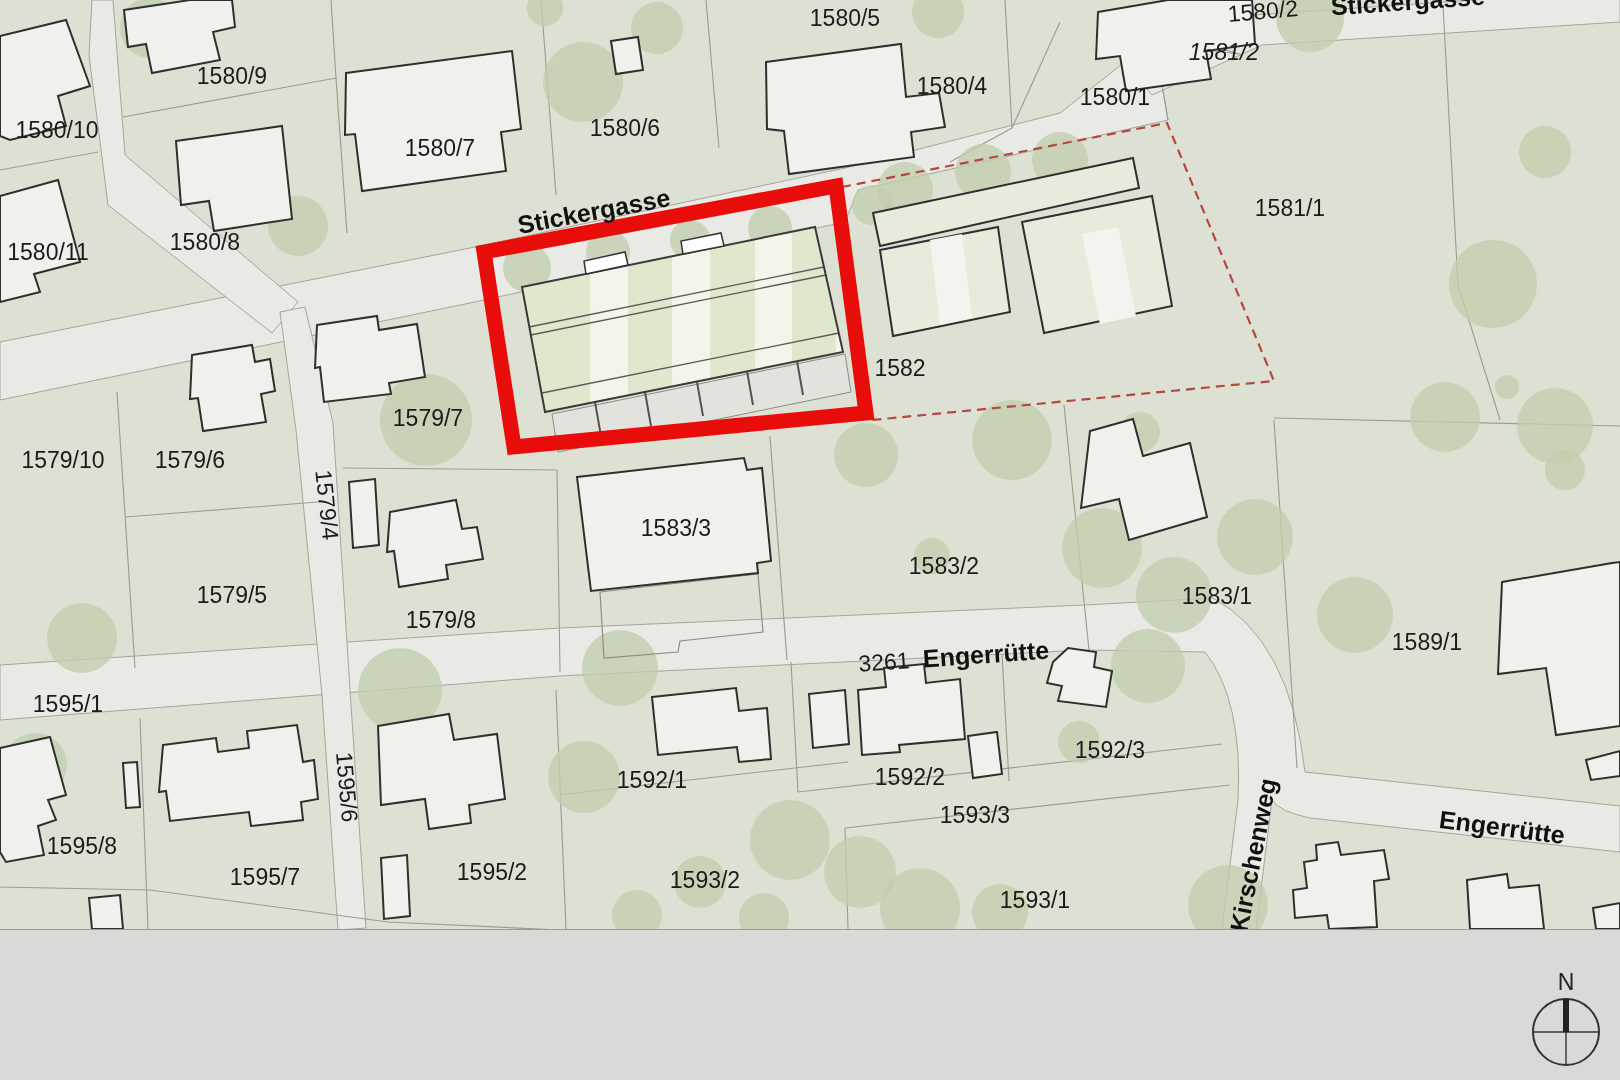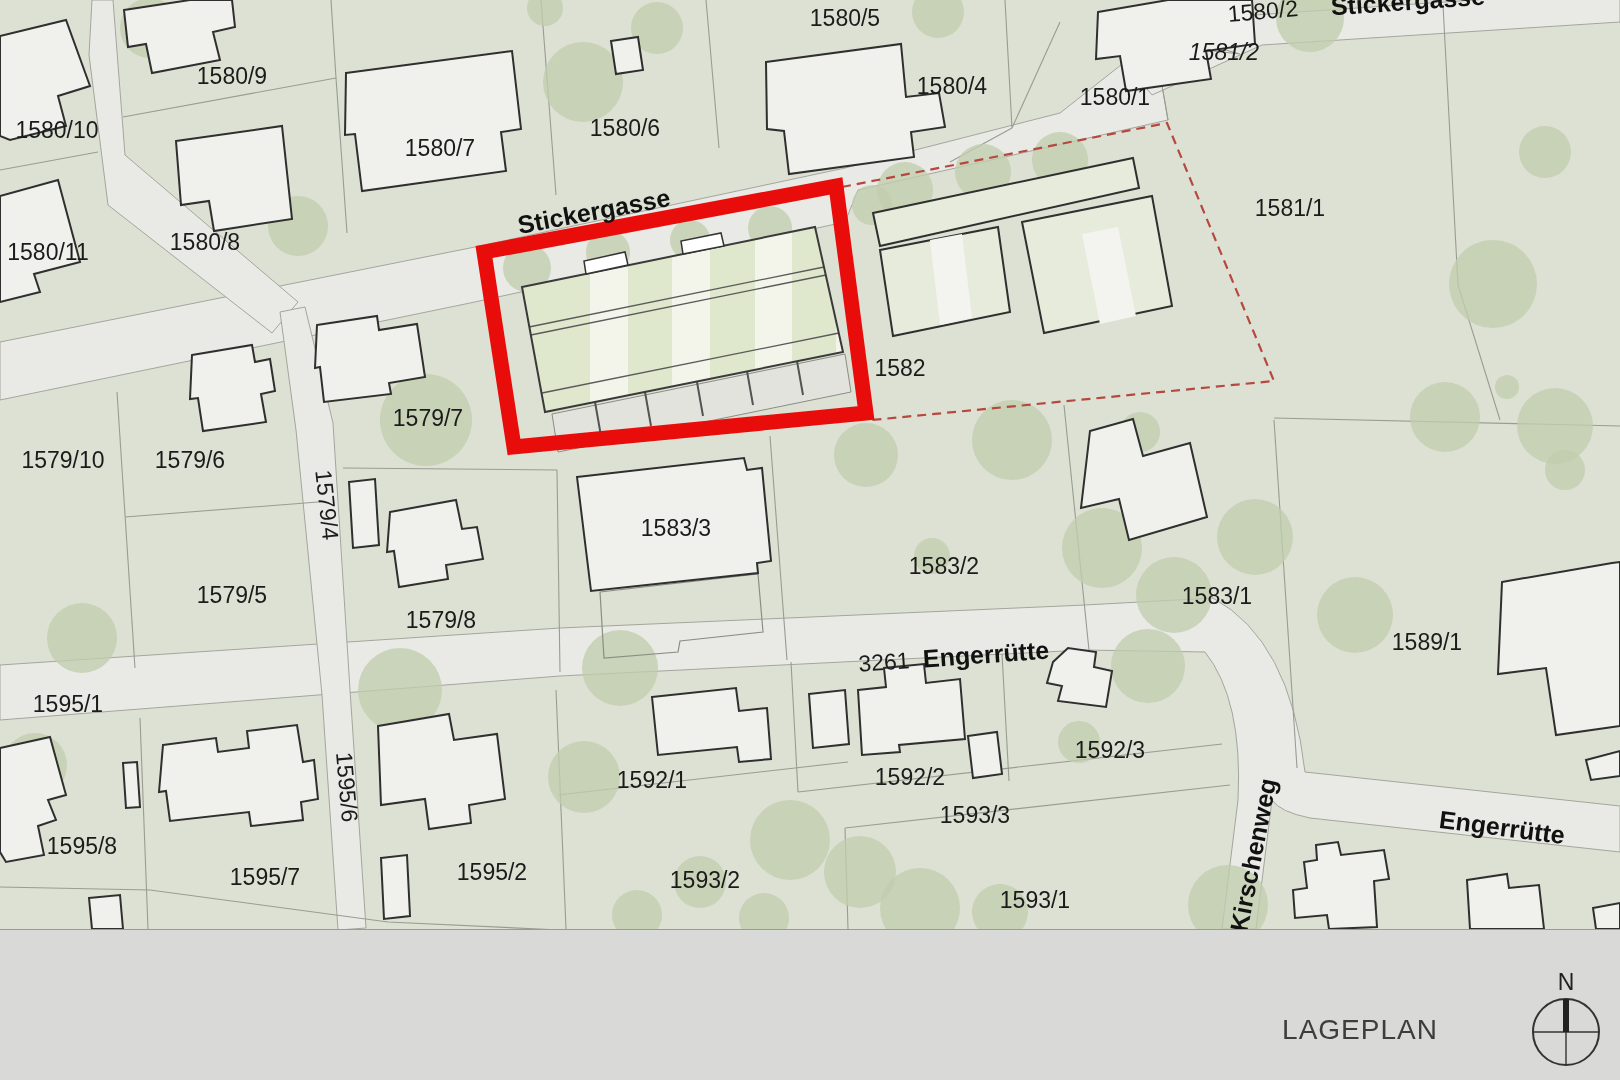--- a/index.html
+++ b/index.html
@@ -227,21 +227,20 @@
     <text class="street-label" x="594" y="220" transform="rotate(-10.5 594 212)">Stickergasse</text>
     <text class="street-label" x="986" y="663" transform="rotate(-4 986 655)">Engerrütte</text>
     <text class="street-num" x="884" y="670" transform="rotate(-4 884 662)">3261</text>
     <text class="street-label" x="1502" y="836" transform="rotate(7.5 1502 828)">Engerrütte</text>
     <text class="street-label" x="1254" y="863" transform="rotate(-79 1254 855)">Kirschenweg</text>
     <text class="street-label" x="1408" y="10" transform="rotate(-4 1408 4)">Stickergasse</text>
   </g>
 </svg>
 
 <div id="footer">
-  <span id="plan-title">LAGEPLAN</span>
   <svg id="compass" width="96" height="104" viewBox="0 0 96 104">
     <text x="48" y="18" text-anchor="middle" font-size="23" fill="#222">N</text>
     <circle cx="48" cy="60" r="33" fill="none" stroke="#333" stroke-width="2"></circle>
     <line x1="15" y1="60" x2="81" y2="60" stroke="#333" stroke-width="1.4"></line>
     <line x1="48" y1="27" x2="48" y2="93" stroke="#333" stroke-width="1.4"></line>
     <rect x="45" y="27" width="6" height="33" fill="#222"></rect>
   </svg>
 </div>
 
 </div>

